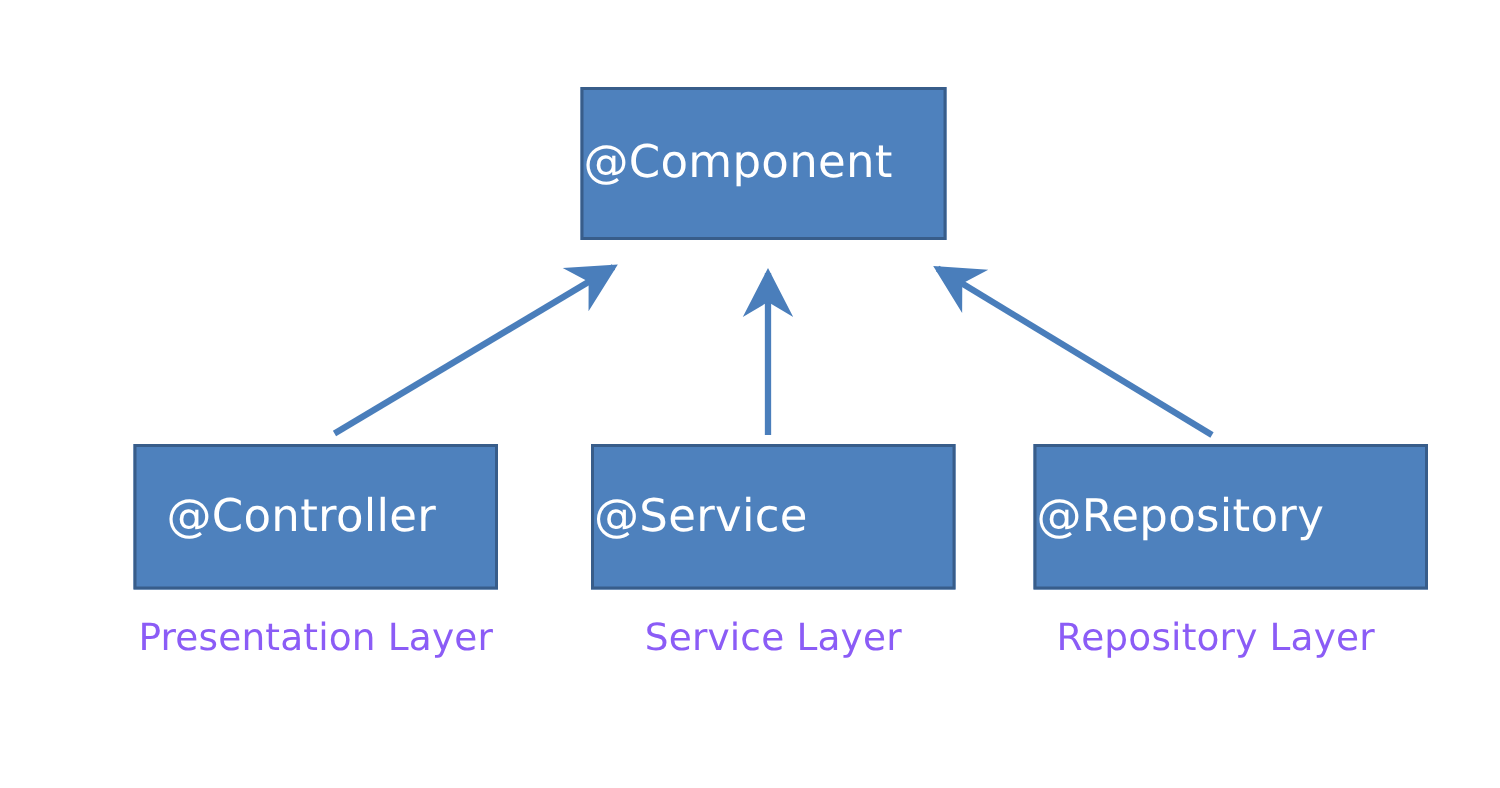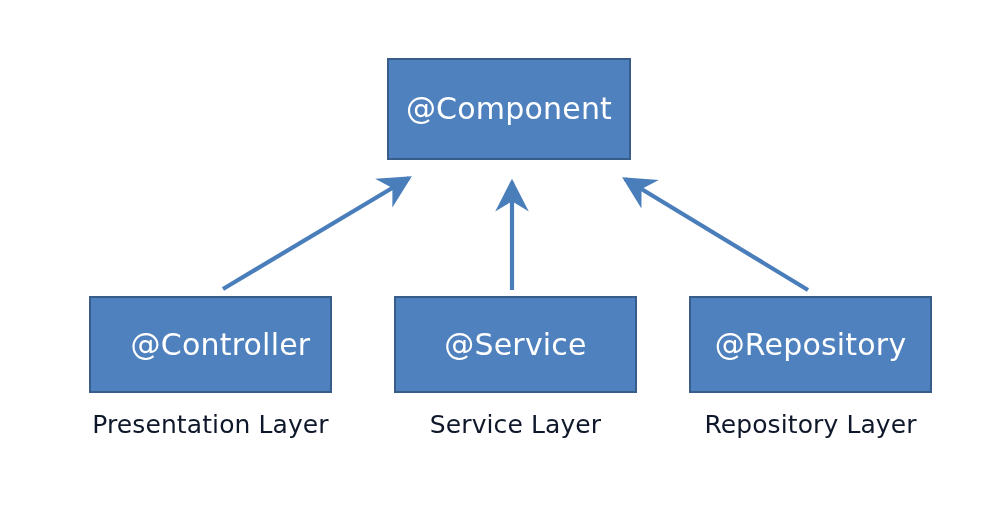--- a/index.html
+++ b/index.html
@@ -22,43 +22,43 @@
     width: 1000px;
     height: 525px;
   }
   .node {
     position: absolute;
     box-sizing: border-box;
     background: #4E81BD;
     border: 2px solid #385D8A;
     display: flex;
     align-items: center;
-    justify-content: center;
+    justify-content: flex-start;
   }
   .node-label {
     color: #FFFFFF;
     font-size: 30px;
     font-weight: 400;
     letter-spacing: 0.2px;
     line-height: 1;
     white-space: nowrap;
   }
   .layer-caption {
     position: absolute;
-    color: #0f172a;
+    color: #8b5cf6;
     font-size: 25px;
     line-height: 1;
     white-space: nowrap;
     text-align: center;
     letter-spacing: 0.1px;
   }
   #node-component { left: 387px; top: 58px;  width: 244px; height: 102px; }
   #node-controller { left: 89px;  top: 296px; width: 243px; height: 97px; padding-left: 20px; }
   #node-service    { left: 394px; top: 296px; width: 243px; height: 97px; }
-  #node-repository { left: 689px; top: 296px; width: 243px; height: 97px; }
+  #node-repository { left: 689px; top: 296px; width: 263px; height: 97px; }
 
   #caption-presentation { left: 89px;  top: 412px; width: 243px; }
   #caption-service      { left: 394px; top: 412px; width: 243px; text-align: center; }
   #caption-persistence  { left: 689px; top: 412px; width: 243px; }
 
   svg.arrows {
     position: absolute;
     left: 0;
     top: 0;
     width: 1000px;

